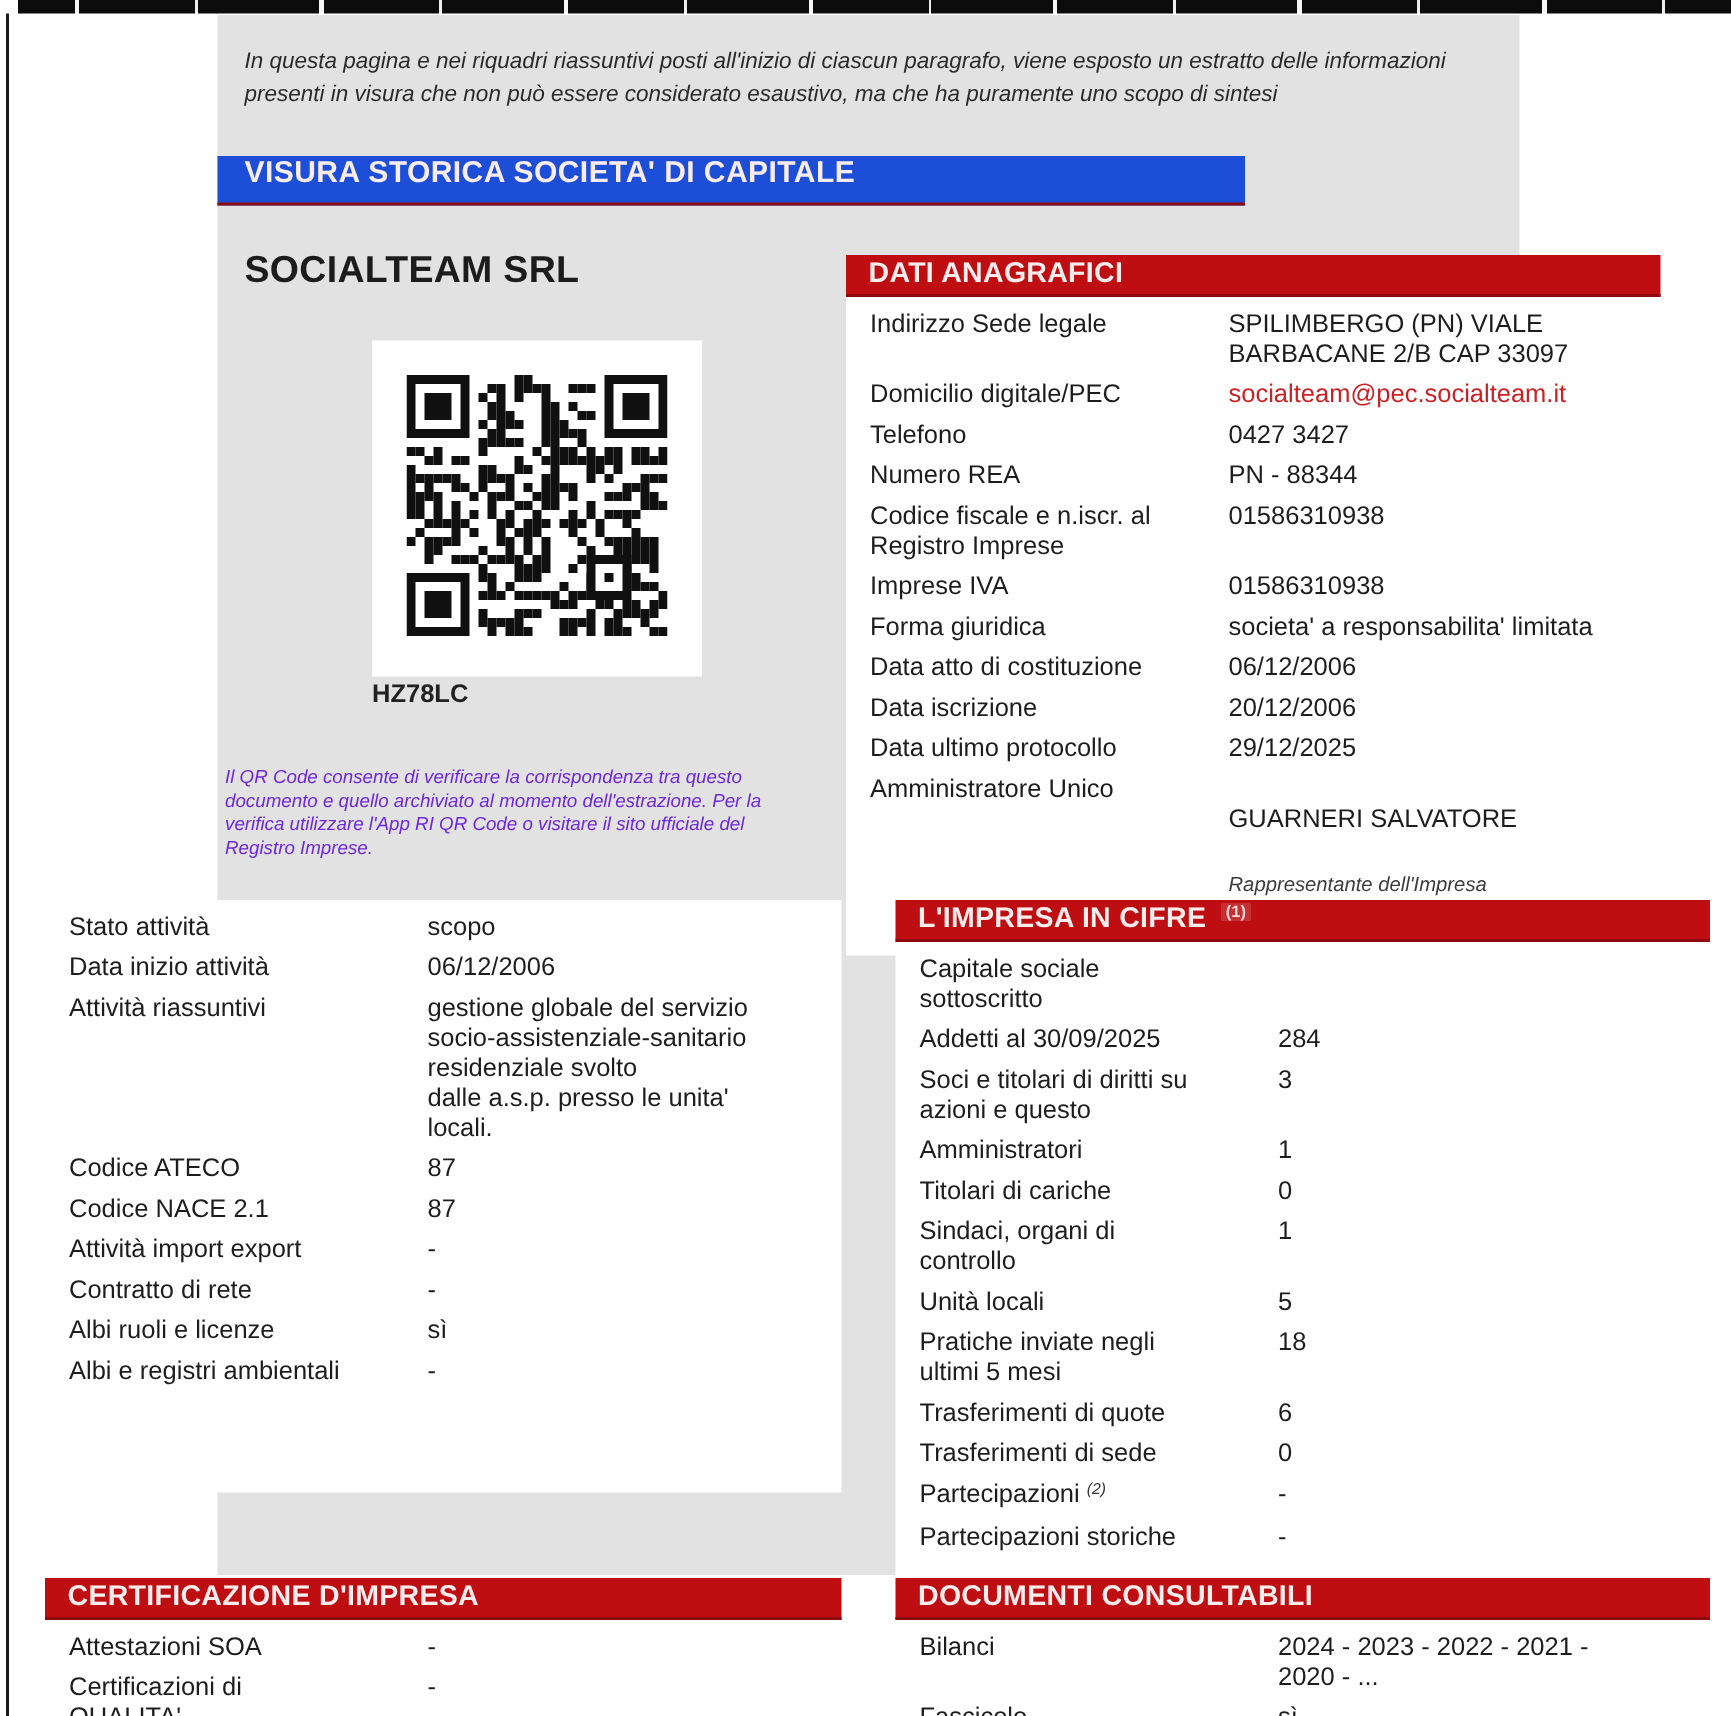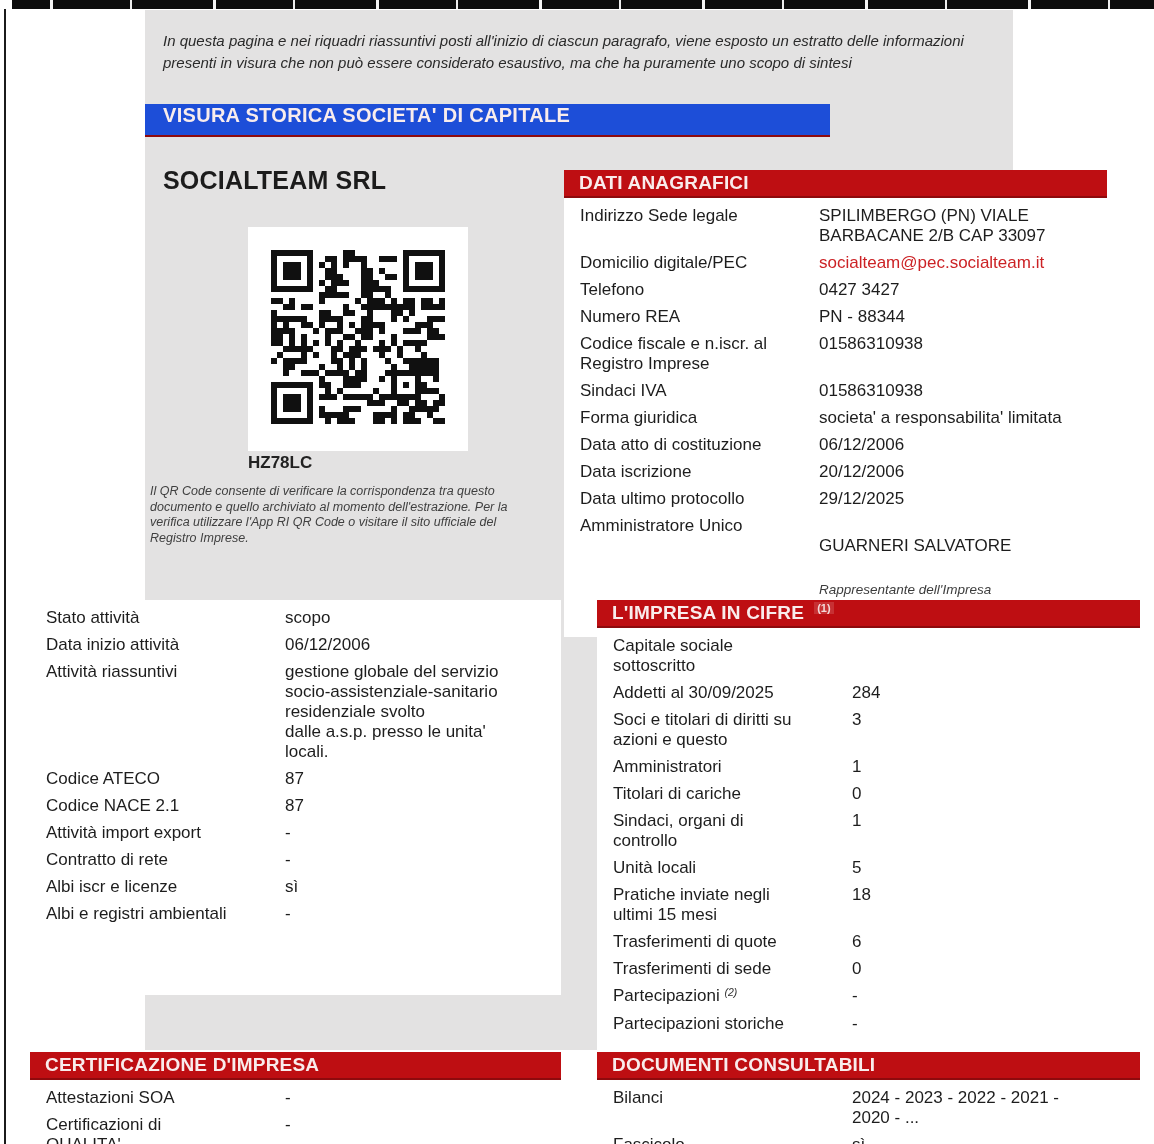--- a/index.html
+++ b/index.html
@@ -20,22 +20,22 @@
     background:#1d4ed8;border-bottom:2px solid #8e0a0d;box-sizing:border-box;
     display:flex;align-items:flex-start;}
   .main-title-bar span{color:#f9ecec;font-weight:bold;font-size:20px;padding-left:18px;letter-spacing:.3px;}
 
   .company-name{position:absolute;left:163px;top:166px;font-size:25px;font-weight:bold;color:#1c1c1c;letter-spacing:.2px;}
 
   .qr-panel{position:absolute;left:248px;top:227px;width:220px;height:224px;background:#ffffff;
     display:flex;align-items:center;justify-content:center;}
   .qr-label{position:absolute;left:248px;top:453px;width:220px;
     font-size:17px;font-weight:bold;color:#222;}
-  .qr-note{position:absolute;left:150px;top:484px;width:420px;
-    font-style:italic;font-size:12.5px;line-height:15.5px;color:#404040;white-space:pre-line;}
+  .qr-note{position:absolute;left:150px;top:511px;width:420px;
+    font-style:italic;font-size:12.5px;line-height:15.5px;color:#6d28d9;white-space:pre-line;}
 
   .panel{position:absolute;background:#ffffff;}
   .panel-bar{background:#be0e12;border-bottom:2px solid #8e0a0d;height:28px;box-sizing:border-box;
     display:flex;align-items:center;}
   .panel-bar .bar-title{color:#f9ecec;font-weight:bold;font-size:19px;padding-left:15px;letter-spacing:.2px;}
   .panel-bar .bar-sup{color:#f3d9d9;font-weight:bold;font-size:11px;margin-left:10px;position:relative;top:-5px;
     background:rgba(255,255,255,.14);padding:0 3px;}
   .rows{padding:8px 8px 10px 16px;}
   .row{display:flex;margin-bottom:7px;}
   .lbl{width:239px;flex:0 0 239px;font-size:17px;line-height:20px;color:#1d1d1d;white-space:pre-line;}
@@ -433,21 +433,21 @@
       <div class="row">
         <div class="lbl">Numero REA</div>
         <div class="val">PN - 88344</div>
       </div>
       <div class="row">
         <div class="lbl">Codice fiscale e n.iscr. al
 Registro Imprese</div>
         <div class="val">01586310938</div>
       </div>
       <div class="row">
-        <div class="lbl">Sindaci IVA</div>
+        <div class="lbl">Imprese IVA</div>
         <div class="val">01586310938</div>
       </div>
       <div class="row">
         <div class="lbl">Forma giuridica</div>
         <div class="val">societa' a responsabilita' limitata</div>
       </div>
       <div class="row">
         <div class="lbl">Data atto di costituzione</div>
         <div class="val">06/12/2006</div>
       </div>
@@ -497,21 +497,21 @@
       </div>
       <div class="row">
         <div class="lbl">Attività import export</div>
         <div class="val">-</div>
       </div>
       <div class="row">
         <div class="lbl">Contratto di rete</div>
         <div class="val">-</div>
       </div>
       <div class="row">
-        <div class="lbl">Albi iscr e licenze</div>
+        <div class="lbl">Albi ruoli e licenze</div>
         <div class="val">sì</div>
       </div>
       <div class="row">
         <div class="lbl">Albi e registri ambientali</div>
         <div class="val">-</div>
       </div>
     </div>
   </div>
 
   <div class="panel" id="panel-cifre">
@@ -545,21 +545,21 @@
         <div class="lbl">Sindaci, organi di
 controllo</div>
         <div class="val">1</div>
       </div>
       <div class="row">
         <div class="lbl">Unità locali</div>
         <div class="val">5</div>
       </div>
       <div class="row">
         <div class="lbl">Pratiche inviate negli
-ultimi 15 mesi</div>
+ultimi 5 mesi</div>
         <div class="val">18</div>
       </div>
       <div class="row">
         <div class="lbl">Trasferimenti di quote</div>
         <div class="val">6</div>
       </div>
       <div class="row">
         <div class="lbl">Trasferimenti di sede</div>
         <div class="val">0</div>
       </div>

